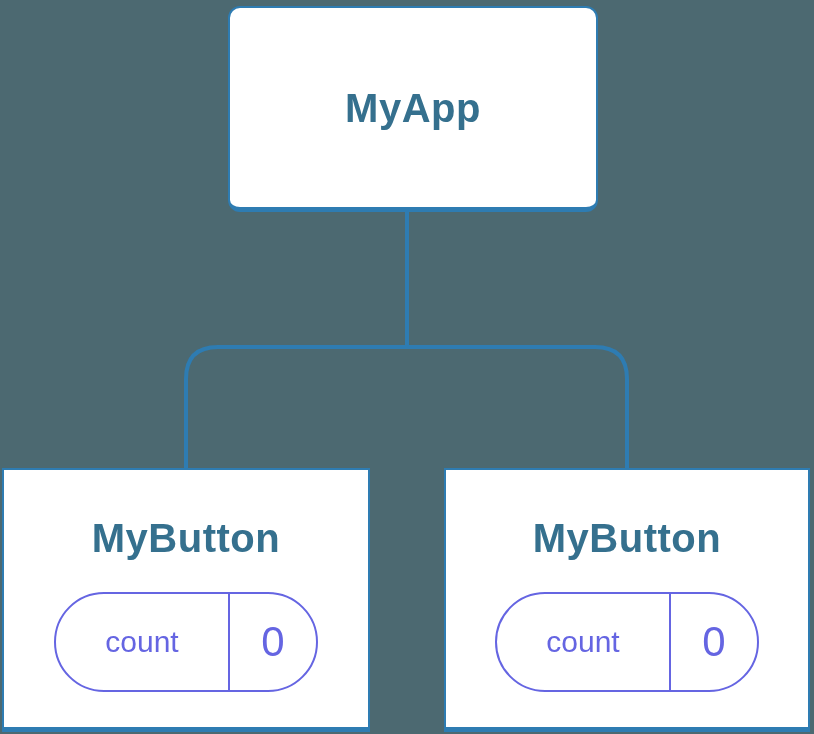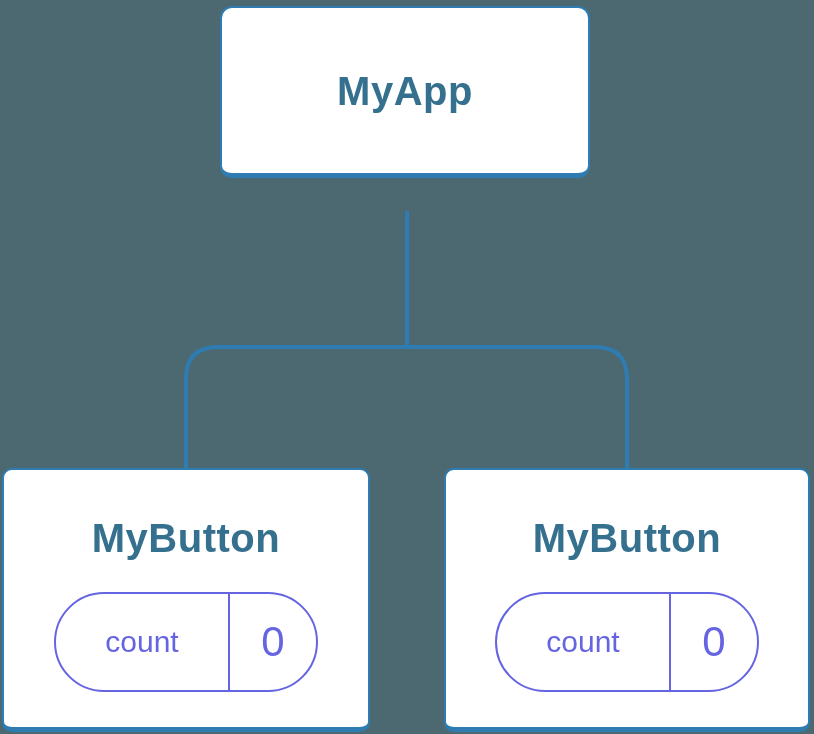--- a/index.html
+++ b/index.html
@@ -30,30 +30,30 @@
     stroke-width: 4;
   }
   .node {
     position: absolute;
     background: var(--node-fill);
     border: 2.5px solid var(--line-blue);
     border-bottom-width: 5px;
     border-radius: 12px;
   }
   .node-root {
-    left: 220px; top: 6px;
-    width: 370px; height: 172px;
+    left: 228px; top: 6px;
+    width: 370px; height: 206px;
     display: flex;
     align-items: center;
     justify-content: center;
   }
   .node-child {
     top: 468px;
     width: 368px; height: 264px;
-    border-radius: 10px;
+    border-radius: 0;
     display: flex;
     flex-direction: column;
     align-items: center;
     padding-top: 44px;
   }
   .node-child.first { left: 2px; }
   .node-child.second { left: 444px; width: 366px; }
   .node-title {
     color: var(--heading-blue);
     font-size: 40px;

